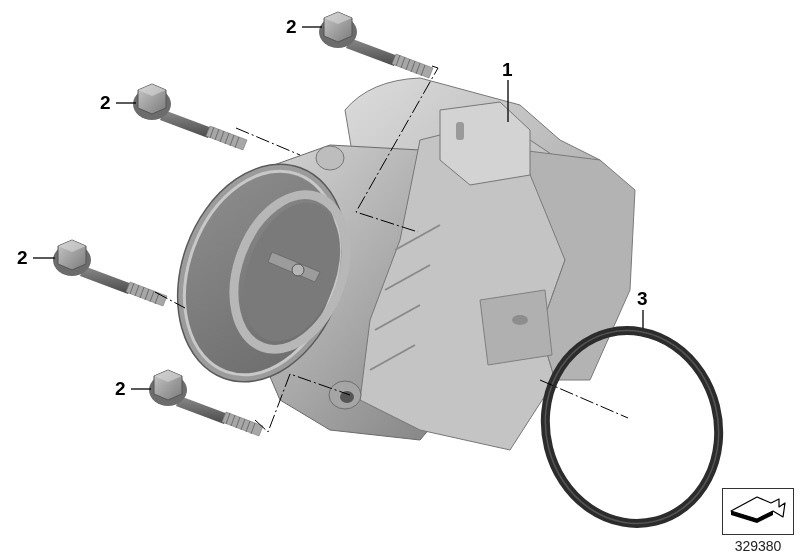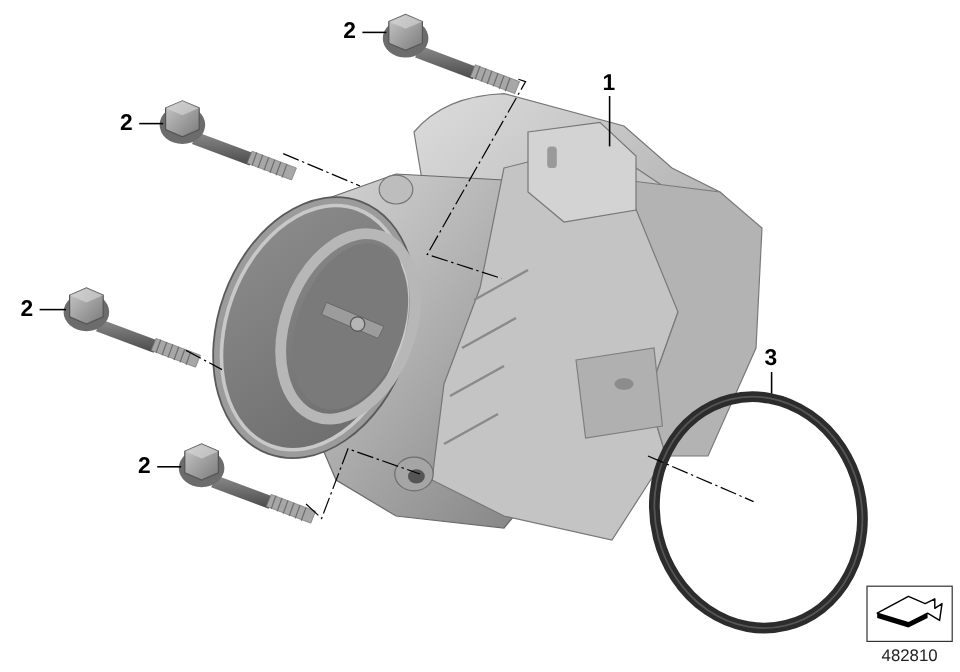--- a/index.html
+++ b/index.html
@@ -137,13 +137,13 @@
 <div class="callout" style="left:502px;top:60px;">1</div>
 <div class="callout" style="left:637px;top:289px;">3</div>
 
 <div class="ref-box">
   <svg width="70" height="45" viewBox="0 0 70 45">
     <path d="M8,22 L34,8 L48,14 L56,10 L56,18 L62,14 L60,28 L50,22 L34,30 Z" fill="#fff" stroke="#000" stroke-width="1.2" stroke-linejoin="round"></path>
     <path d="M8,22 L34,30 L50,22 L50,26 L34,34 L8,26 Z" fill="#000"></path>
     <path d="M20,16 L48,14" stroke="none"></path>
   </svg>
 </div>
-<div class="ref-number">482810</div>
+<div class="ref-number">329380</div>
 
 </body></html>

